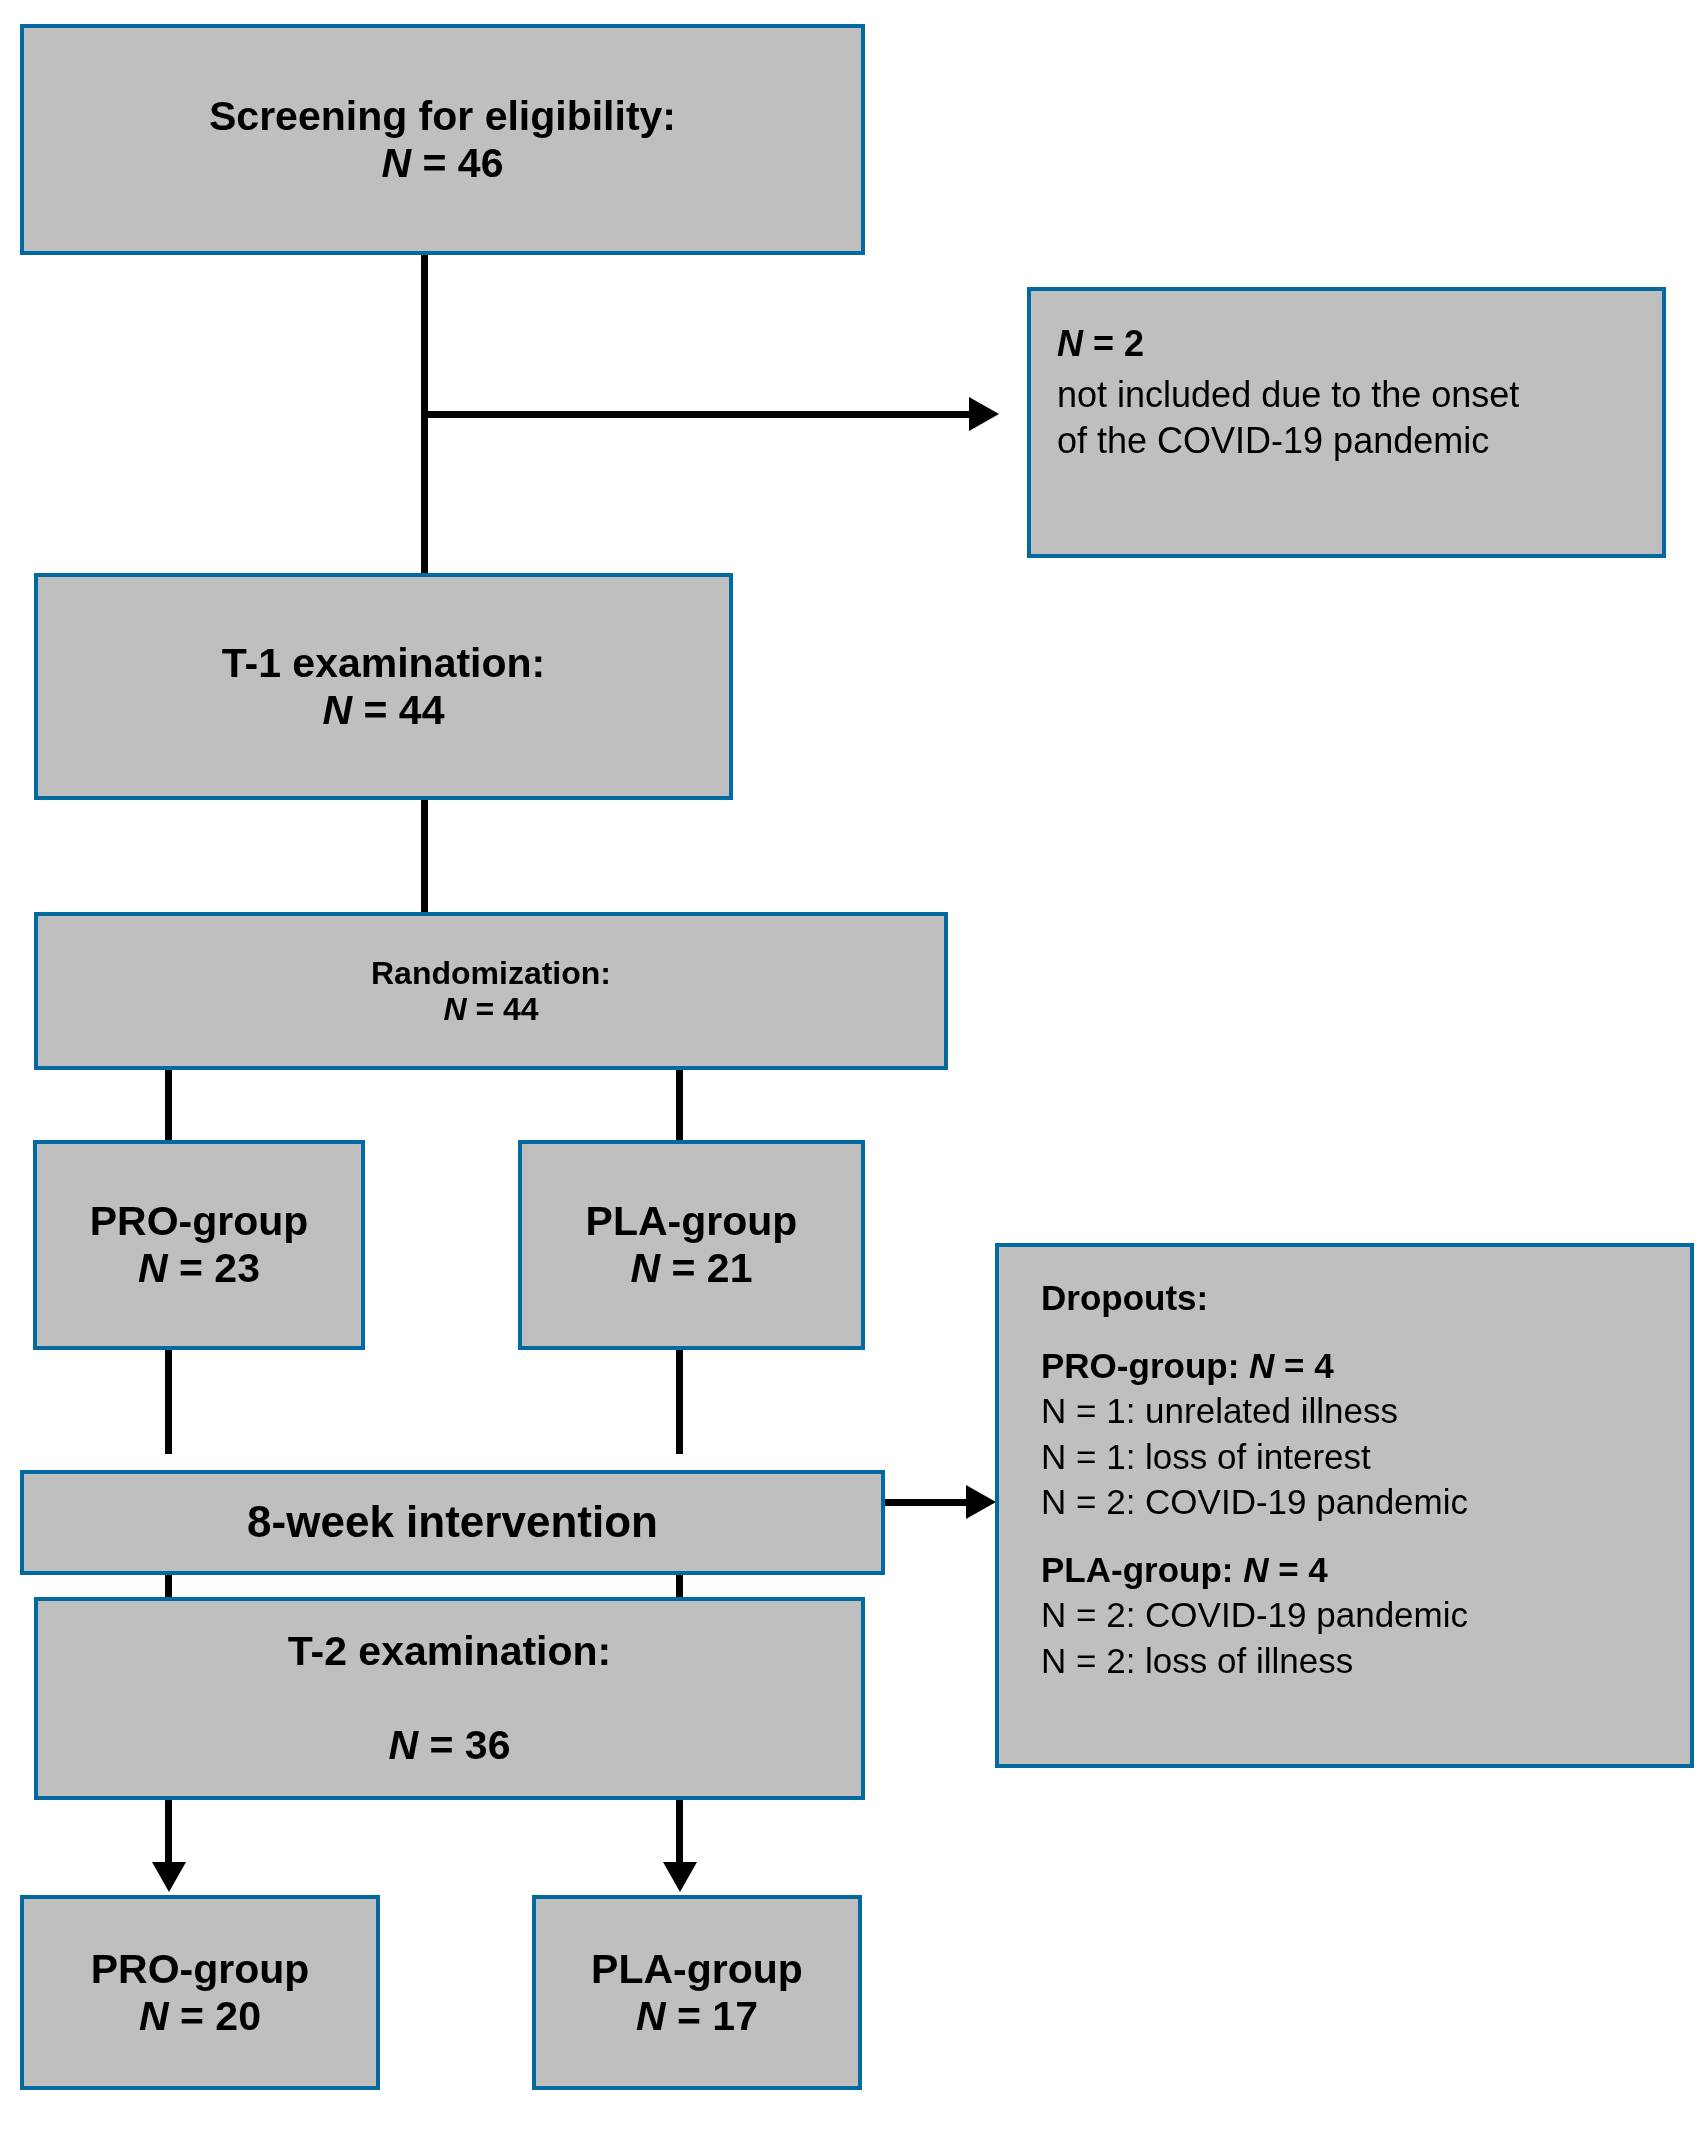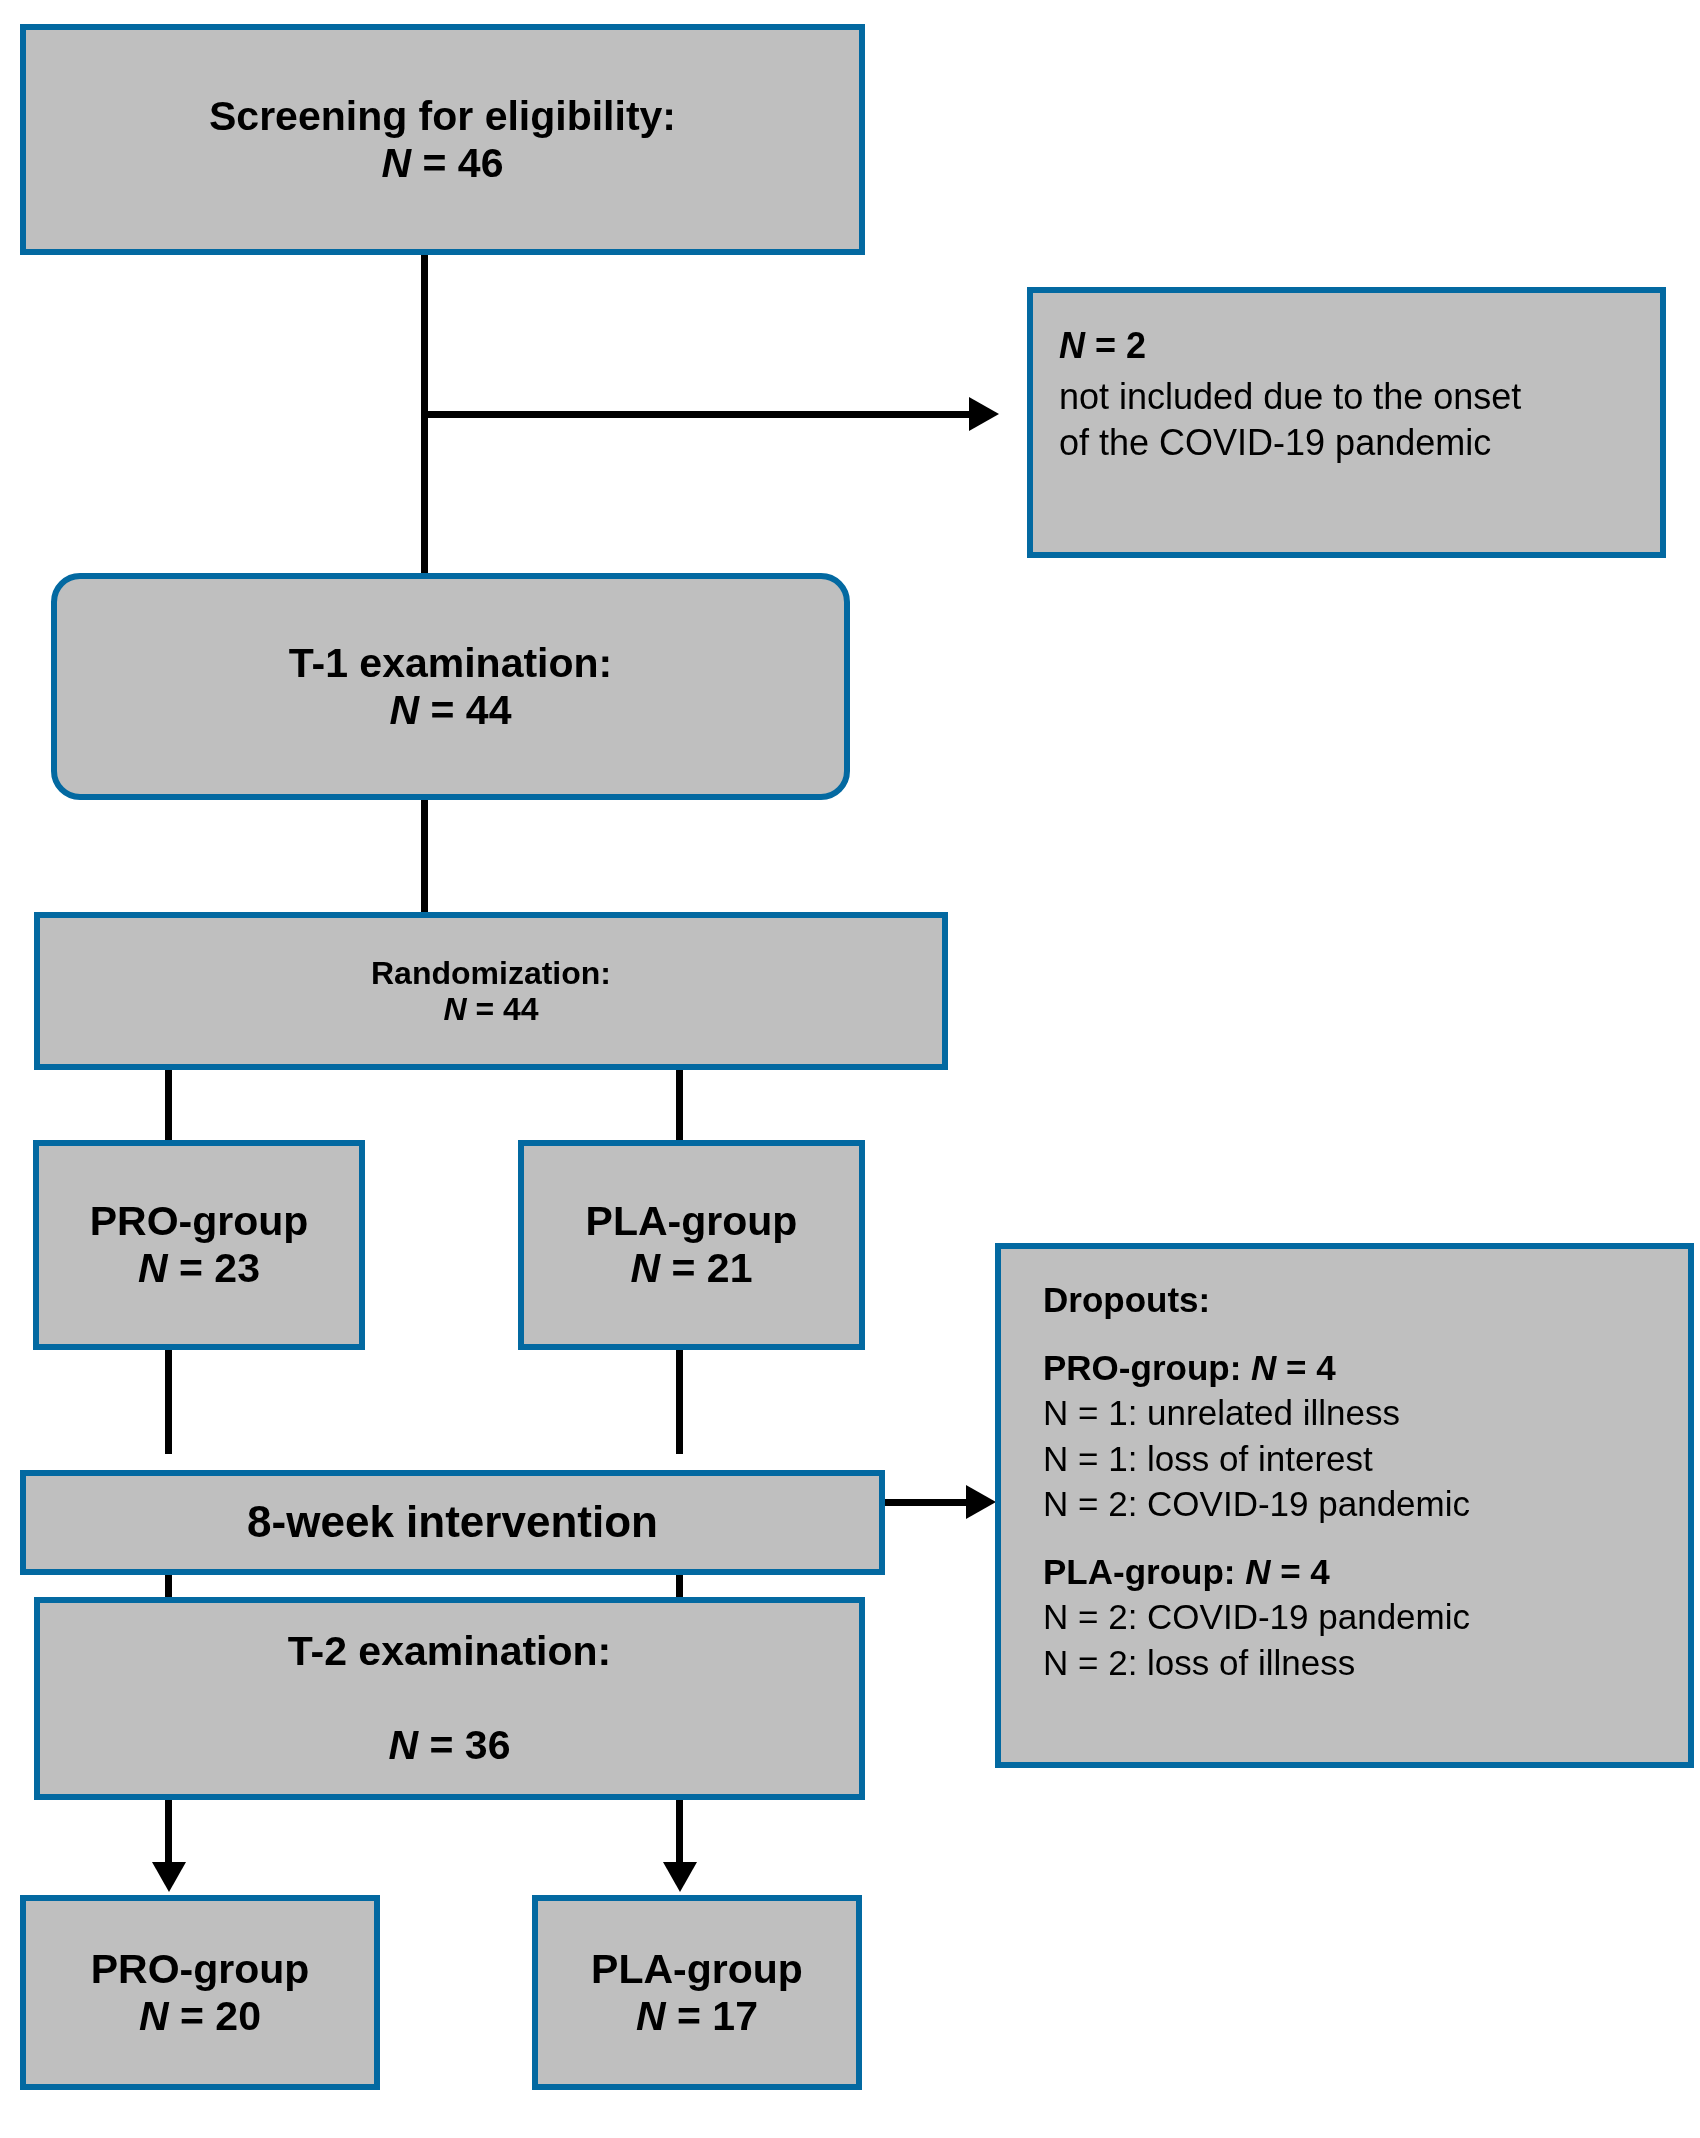--- a/index.html
+++ b/index.html
@@ -13,21 +13,21 @@
     height: 2138px;
     background: #ffffff;
     overflow: hidden;
     font-family: "Liberation Sans", sans-serif;
     -webkit-font-smoothing: antialiased;
   }
   .node {
     position: absolute;
     box-sizing: border-box;
     background: #bfbfbf;
-    border: 6px solid #0369a1;
+    border: 4px solid #0369a1;
     display: flex;
     flex-direction: column;
     align-items: center;
     justify-content: center;
     color: #000000;
     z-index: 3;
   }
   .node.left-align {
     align-items: flex-start;
     justify-content: flex-start;
@@ -73,21 +73,21 @@
     height: 0;
     border-left: 17px solid transparent;
     border-right: 17px solid transparent;
     border-top: 30px solid #000000;
     z-index: 2;
   }
 
   
   #screening-box       { left: 20px;   top: 24px;   width: 845px;  height: 231px; font-size: 41px; }
   #exclusion-box       { left: 999px;  top: 287px;  width: 639px;  height: 271px; font-size: 36px; padding: 30px 26px; margin-left: 28px; }
-  #t1-box              { left: 51px;   top: 573px;  width: 799px;  height: 227px; font-size: 41px; border-radius: 29px; }
+  #t1-box              { left: 34px;   top: 573px;  width: 699px;  height: 227px; font-size: 41px; }
   #randomization-box   { left: 34px;   top: 912px;  width: 914px;  height: 158px; font-size: 32px; }
   #pro-group-mid-box   { left: 33px;   top: 1140px; width: 332px;  height: 210px; font-size: 41px; }
   #pla-group-mid-box   { left: 518px;  top: 1140px; width: 347px;  height: 210px; font-size: 41px; }
   #intervention-box    { left: 20px;   top: 1450px; width: 865px;  height: 105px; font-size: 44px; margin-top: 20px; }
   #dropouts-box        { left: 995px;  top: 1243px; width: 699px;  height: 525px; font-size: 35px; padding: 28px 26px; }
   #t2-box              { left: 34px;   top: 1597px; width: 831px;  height: 203px; font-size: 41px; gap: 47px; }
   #pro-group-end-box   { left: 20px;   top: 1895px; width: 360px;  height: 195px; font-size: 41px; }
   #pla-group-end-box   { left: 532px;  top: 1895px; width: 330px;  height: 195px; font-size: 41px; }
 
   #dropouts-box .dl { line-height: 1.30; white-space: nowrap; margin-left: 16px; }

